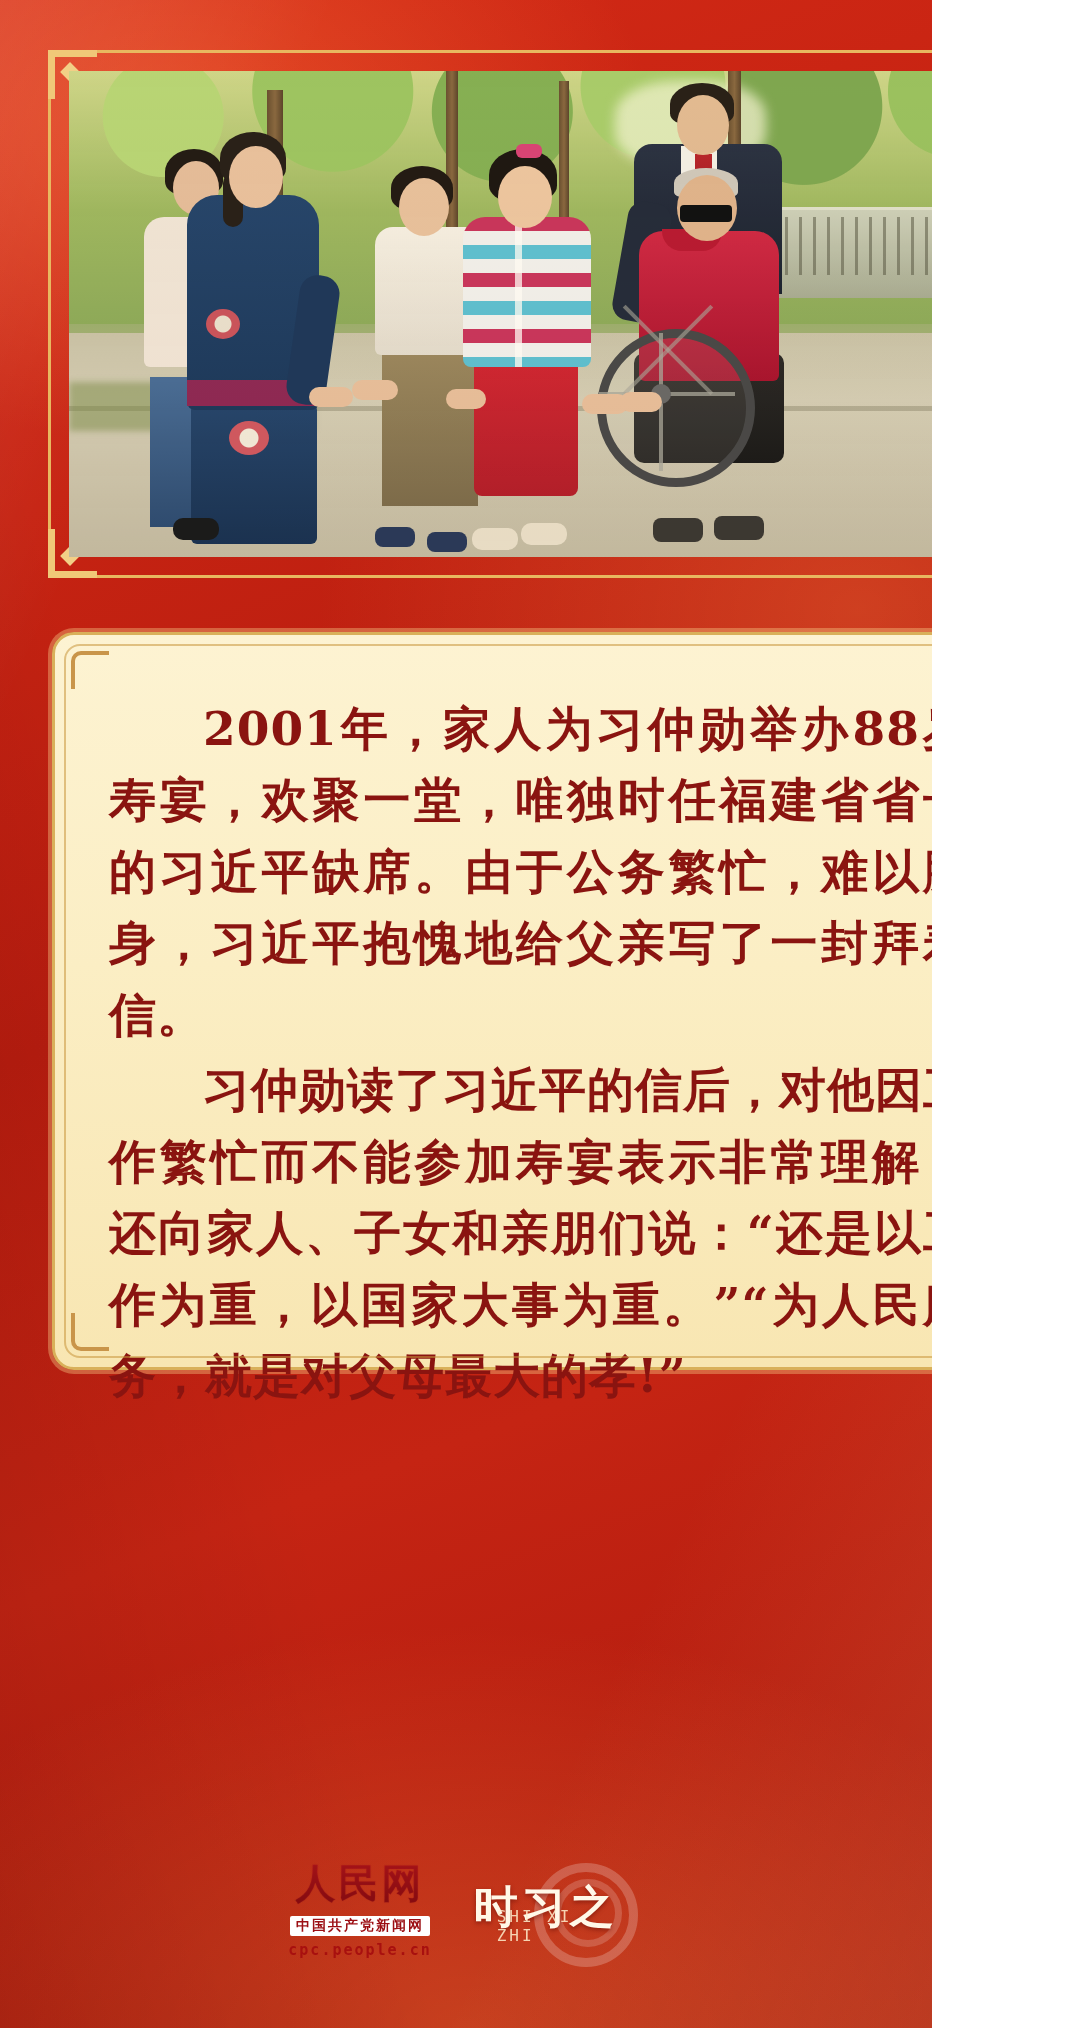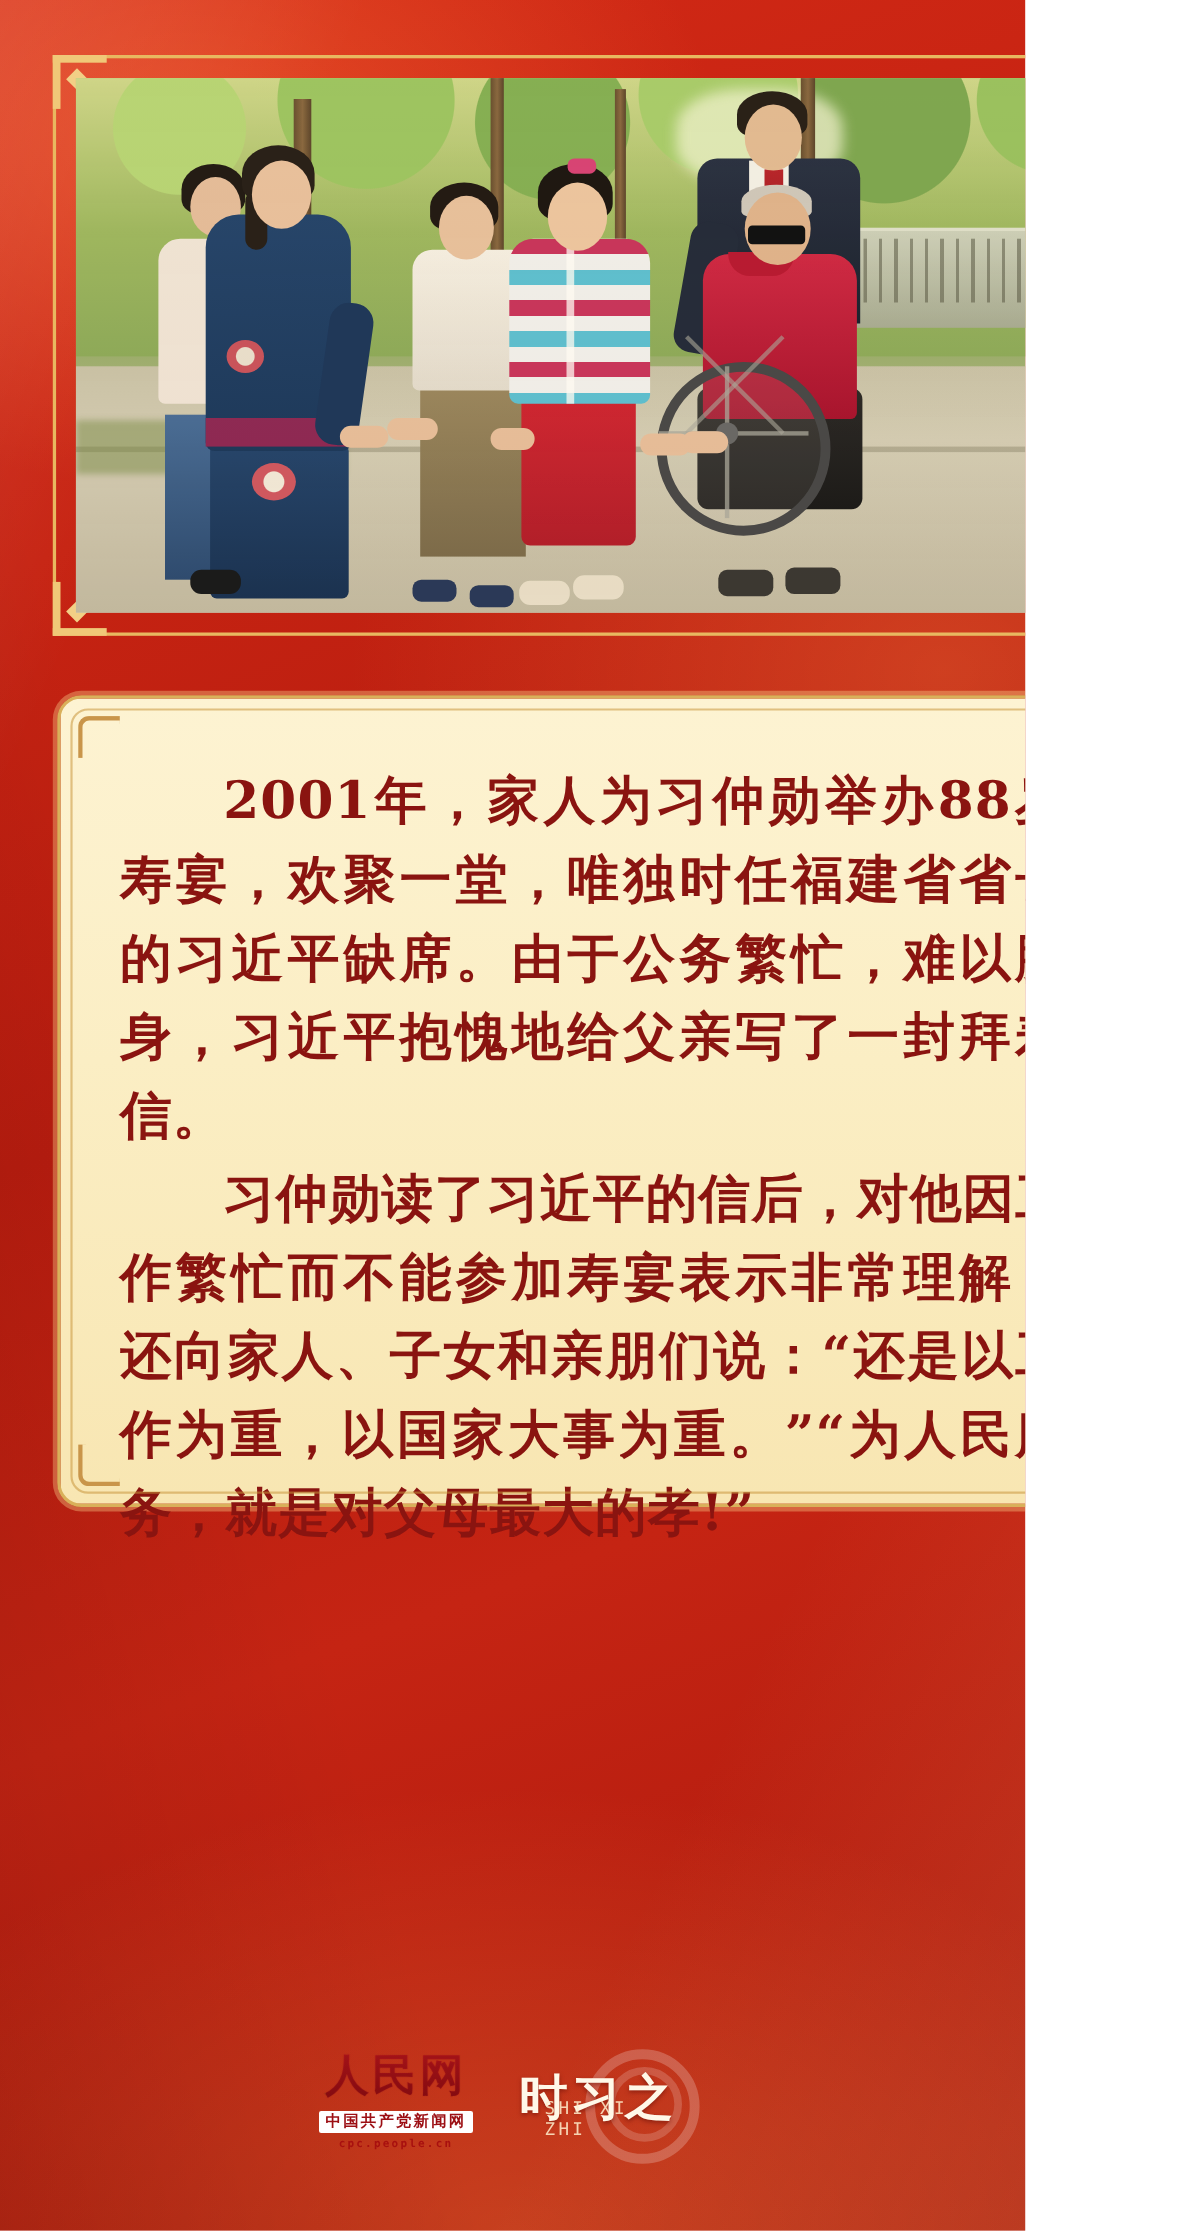--- a/index.html
+++ b/index.html
@@ -293,21 +293,21 @@
     font-size: 14px;
     color: #9c0f14;
     letter-spacing: 2px;
     font-weight: 700;
     background: #fff;
     padding: 1px 6px;
     border-radius: 2px;
   }
   #people-logo .url {
     font-family: "DejaVu Sans Mono", "Liberation Mono", monospace;
-    font-size: 10px;
+    font-size: 15px;
     color: #a8100f;
     letter-spacing: 2px;
     font-weight: 700;
   }
   #shixizhi {
     position: relative;
     width: 196px;
     height: 92px;
     display: flex;
     align-items: center;

